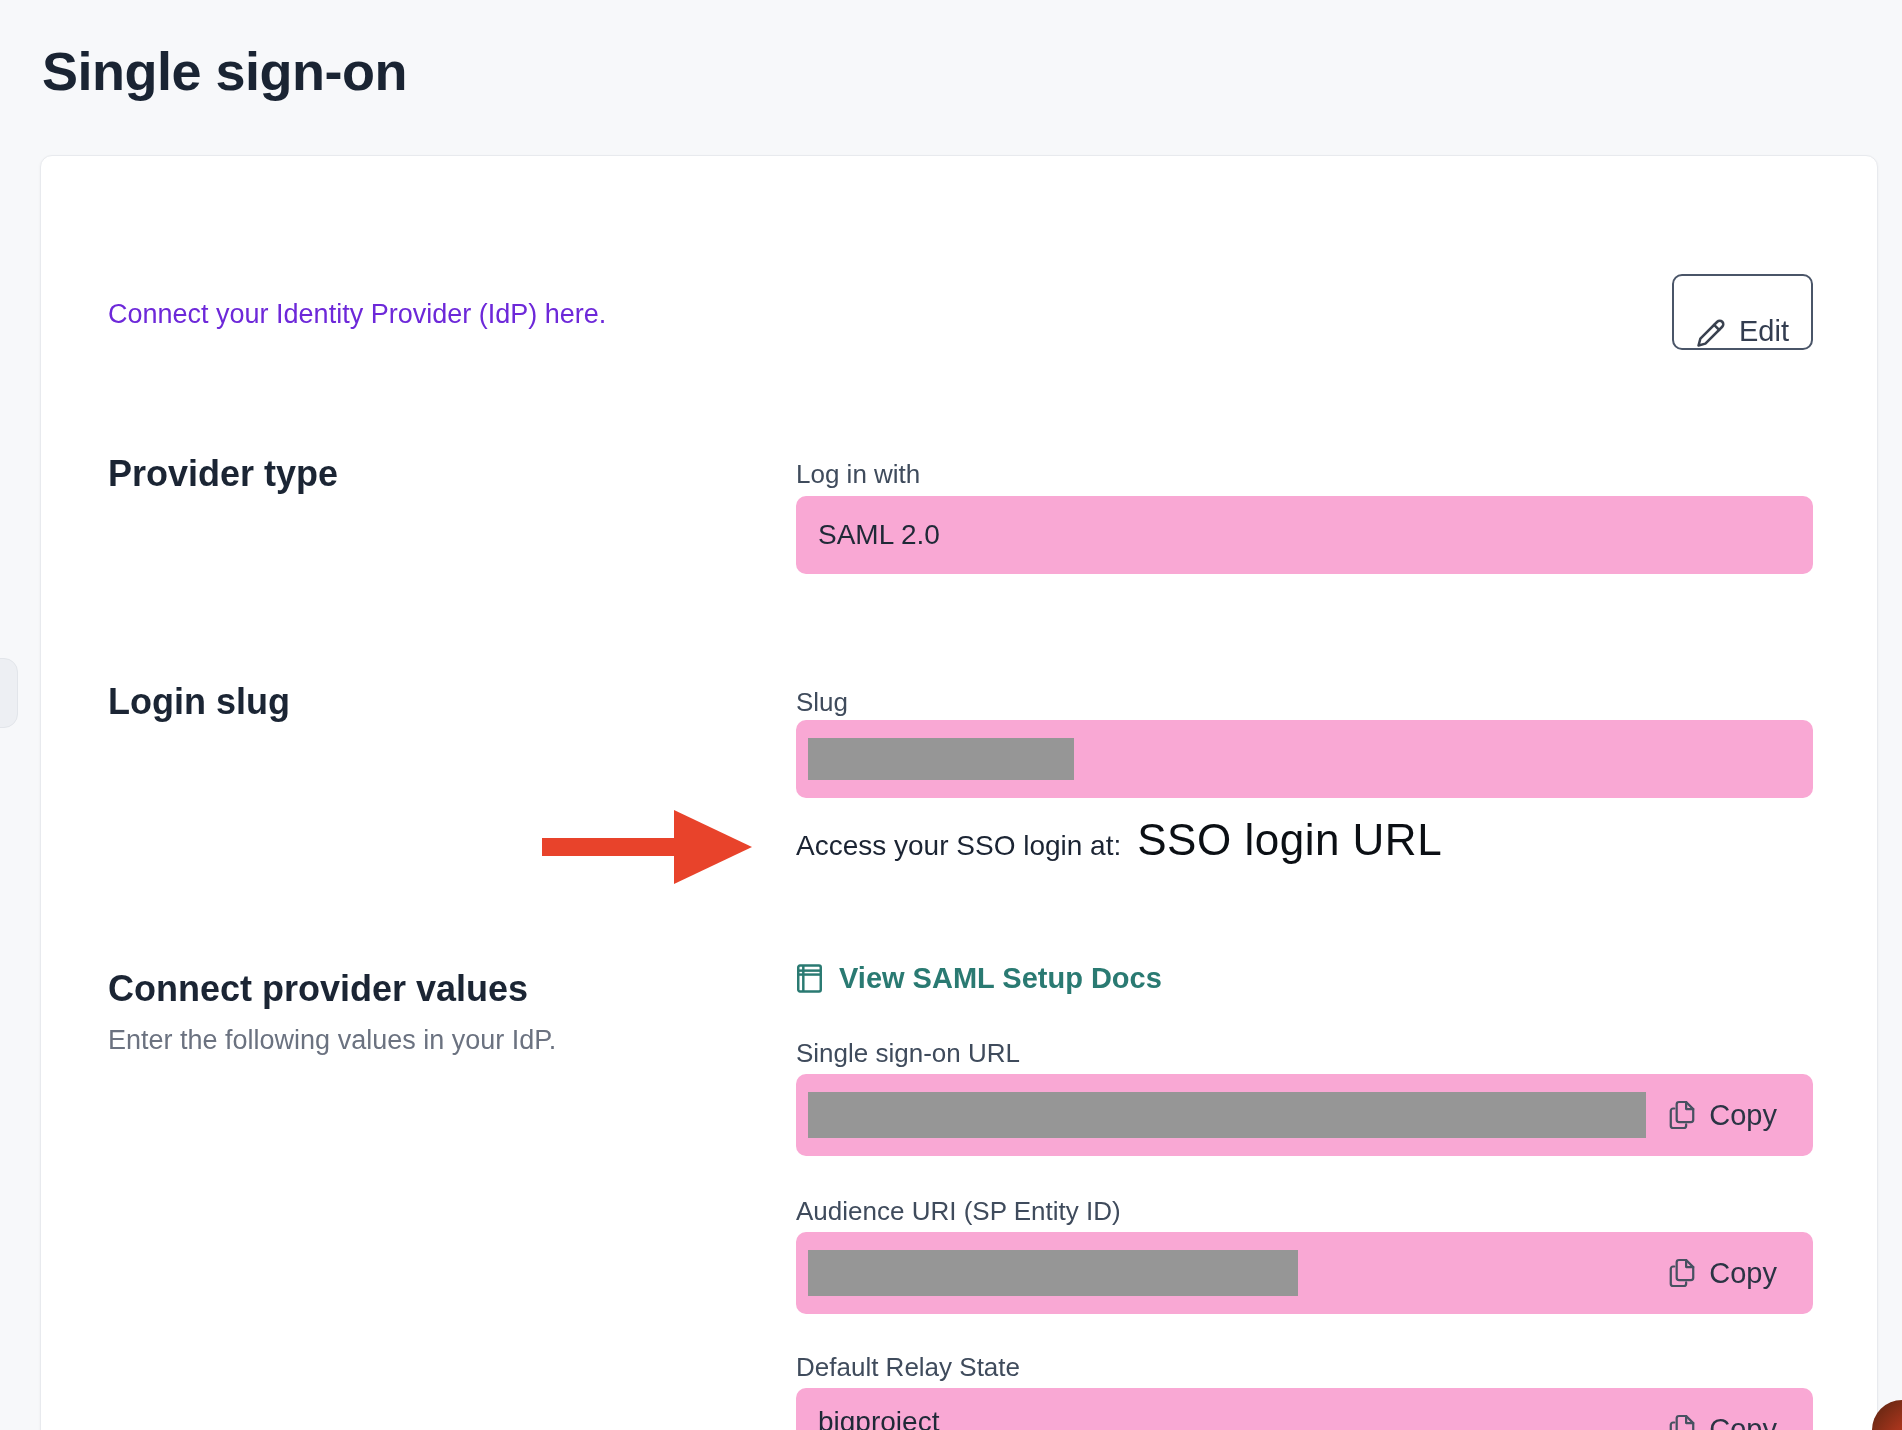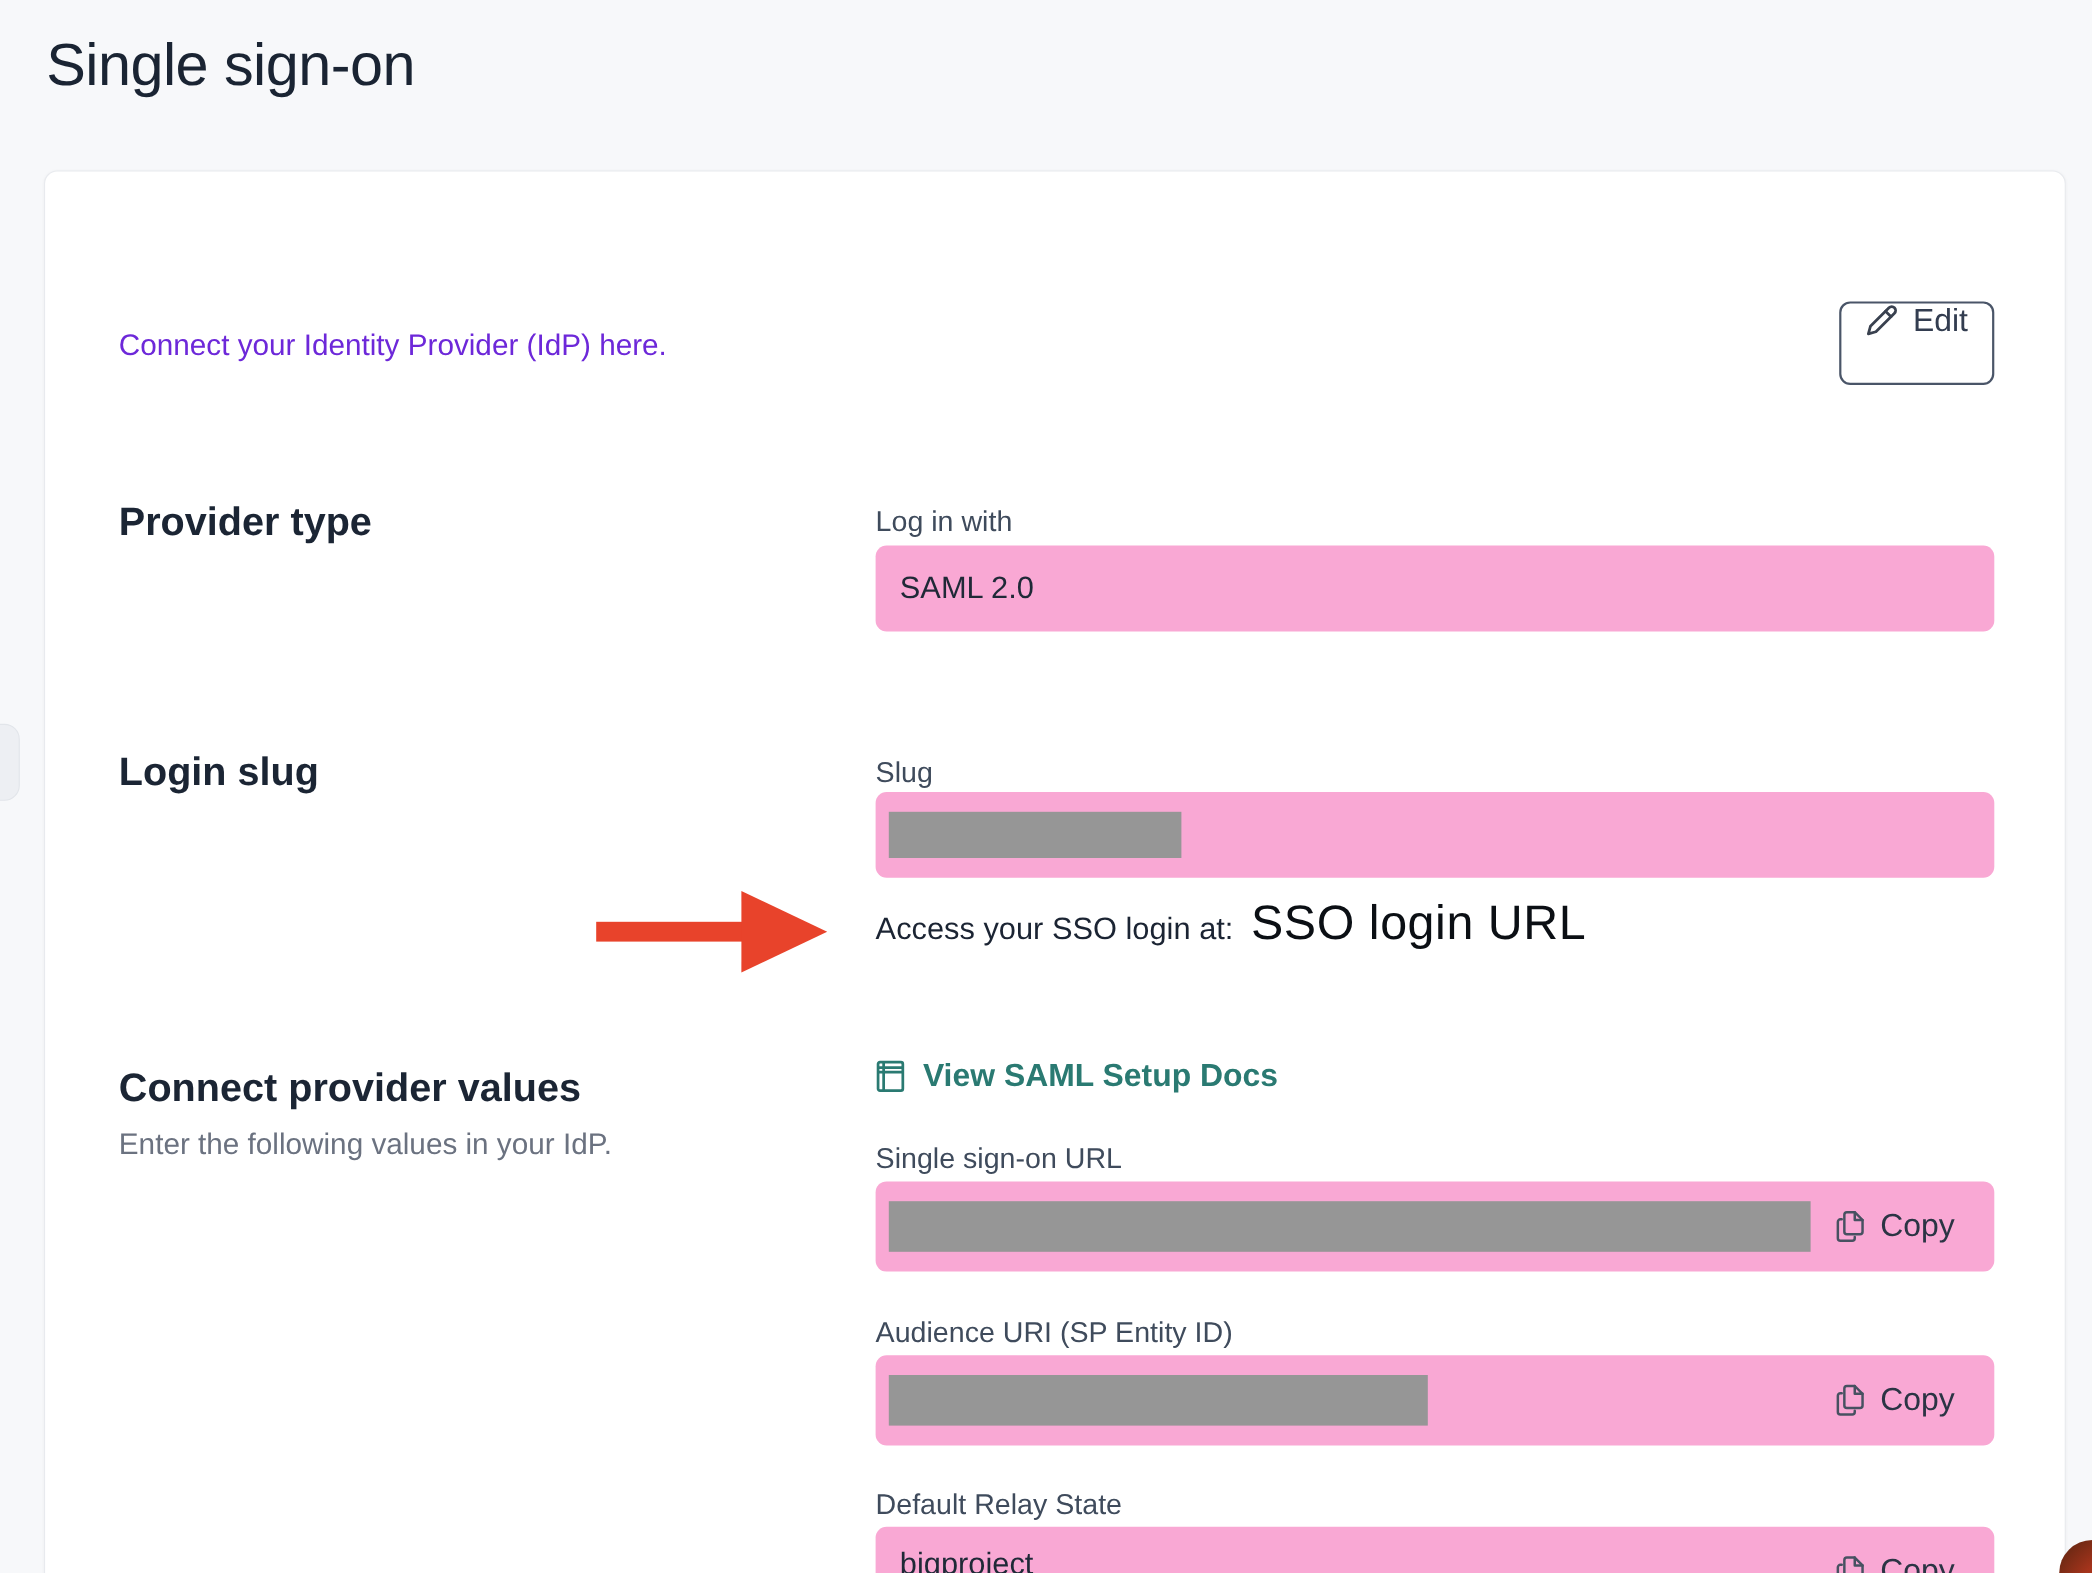--- a/index.html
+++ b/index.html
@@ -6,42 +6,42 @@
   html,body { width:1902px; height:1430px; overflow:hidden; }
   body {
     position:relative;
     background:#f7f8fa;
     font-family:"Liberation Sans", sans-serif;
     color:#1f2937;
   }
   .abs { position:absolute; }
 
   .page-title {
-    left:42px; top:28px;
-    font-size:54px; font-weight:400; color:#1a2433; letter-spacing:-0.5px;
+    left:42px; top:40px;
+    font-size:54px; font-weight:700; color:#1a2433; letter-spacing:-0.5px;
   }
 
   .drawer-handle {
     left:-12px; top:658px; width:30px; height:70px;
     background:#edeff3; border:1px solid #e2e5ea;
     border-radius:0 14px 14px 0;
   }
 
   .card {
     left:40px; top:155px; width:1838px; height:1420px;
     background:#ffffff; border:1px solid #e8eaee; border-radius:12px;
     box-shadow:0 1px 3px rgba(16,24,40,0.05);
   }
 
   .intro-text { left:67px; top:143px; font-size:27px; color:#6d28d9; }
 
   .edit-btn {
     left:1631px; top:118px; width:141px; height:76px;
     background:#fff; border:2px solid #4a5568; border-radius:10px;
-    display:flex; align-items:flex-start; justify-content:center; gap:13px;
+    display:flex; align-items:flex-end; justify-content:center; gap:13px;
     font-size:29px; font-weight:500; color:#333d50; cursor:pointer;
   }
 
   .section-heading { left:67px; font-size:36px; font-weight:700; color:#1b2534; }
   .section-sub { left:67px; font-size:27px; color:#6b7280; }
 
   .field-label { left:755px; font-size:26px; font-weight:400; color:#3f4b5c; }
 
   .field {
     left:755px; width:1017px; height:78px;

